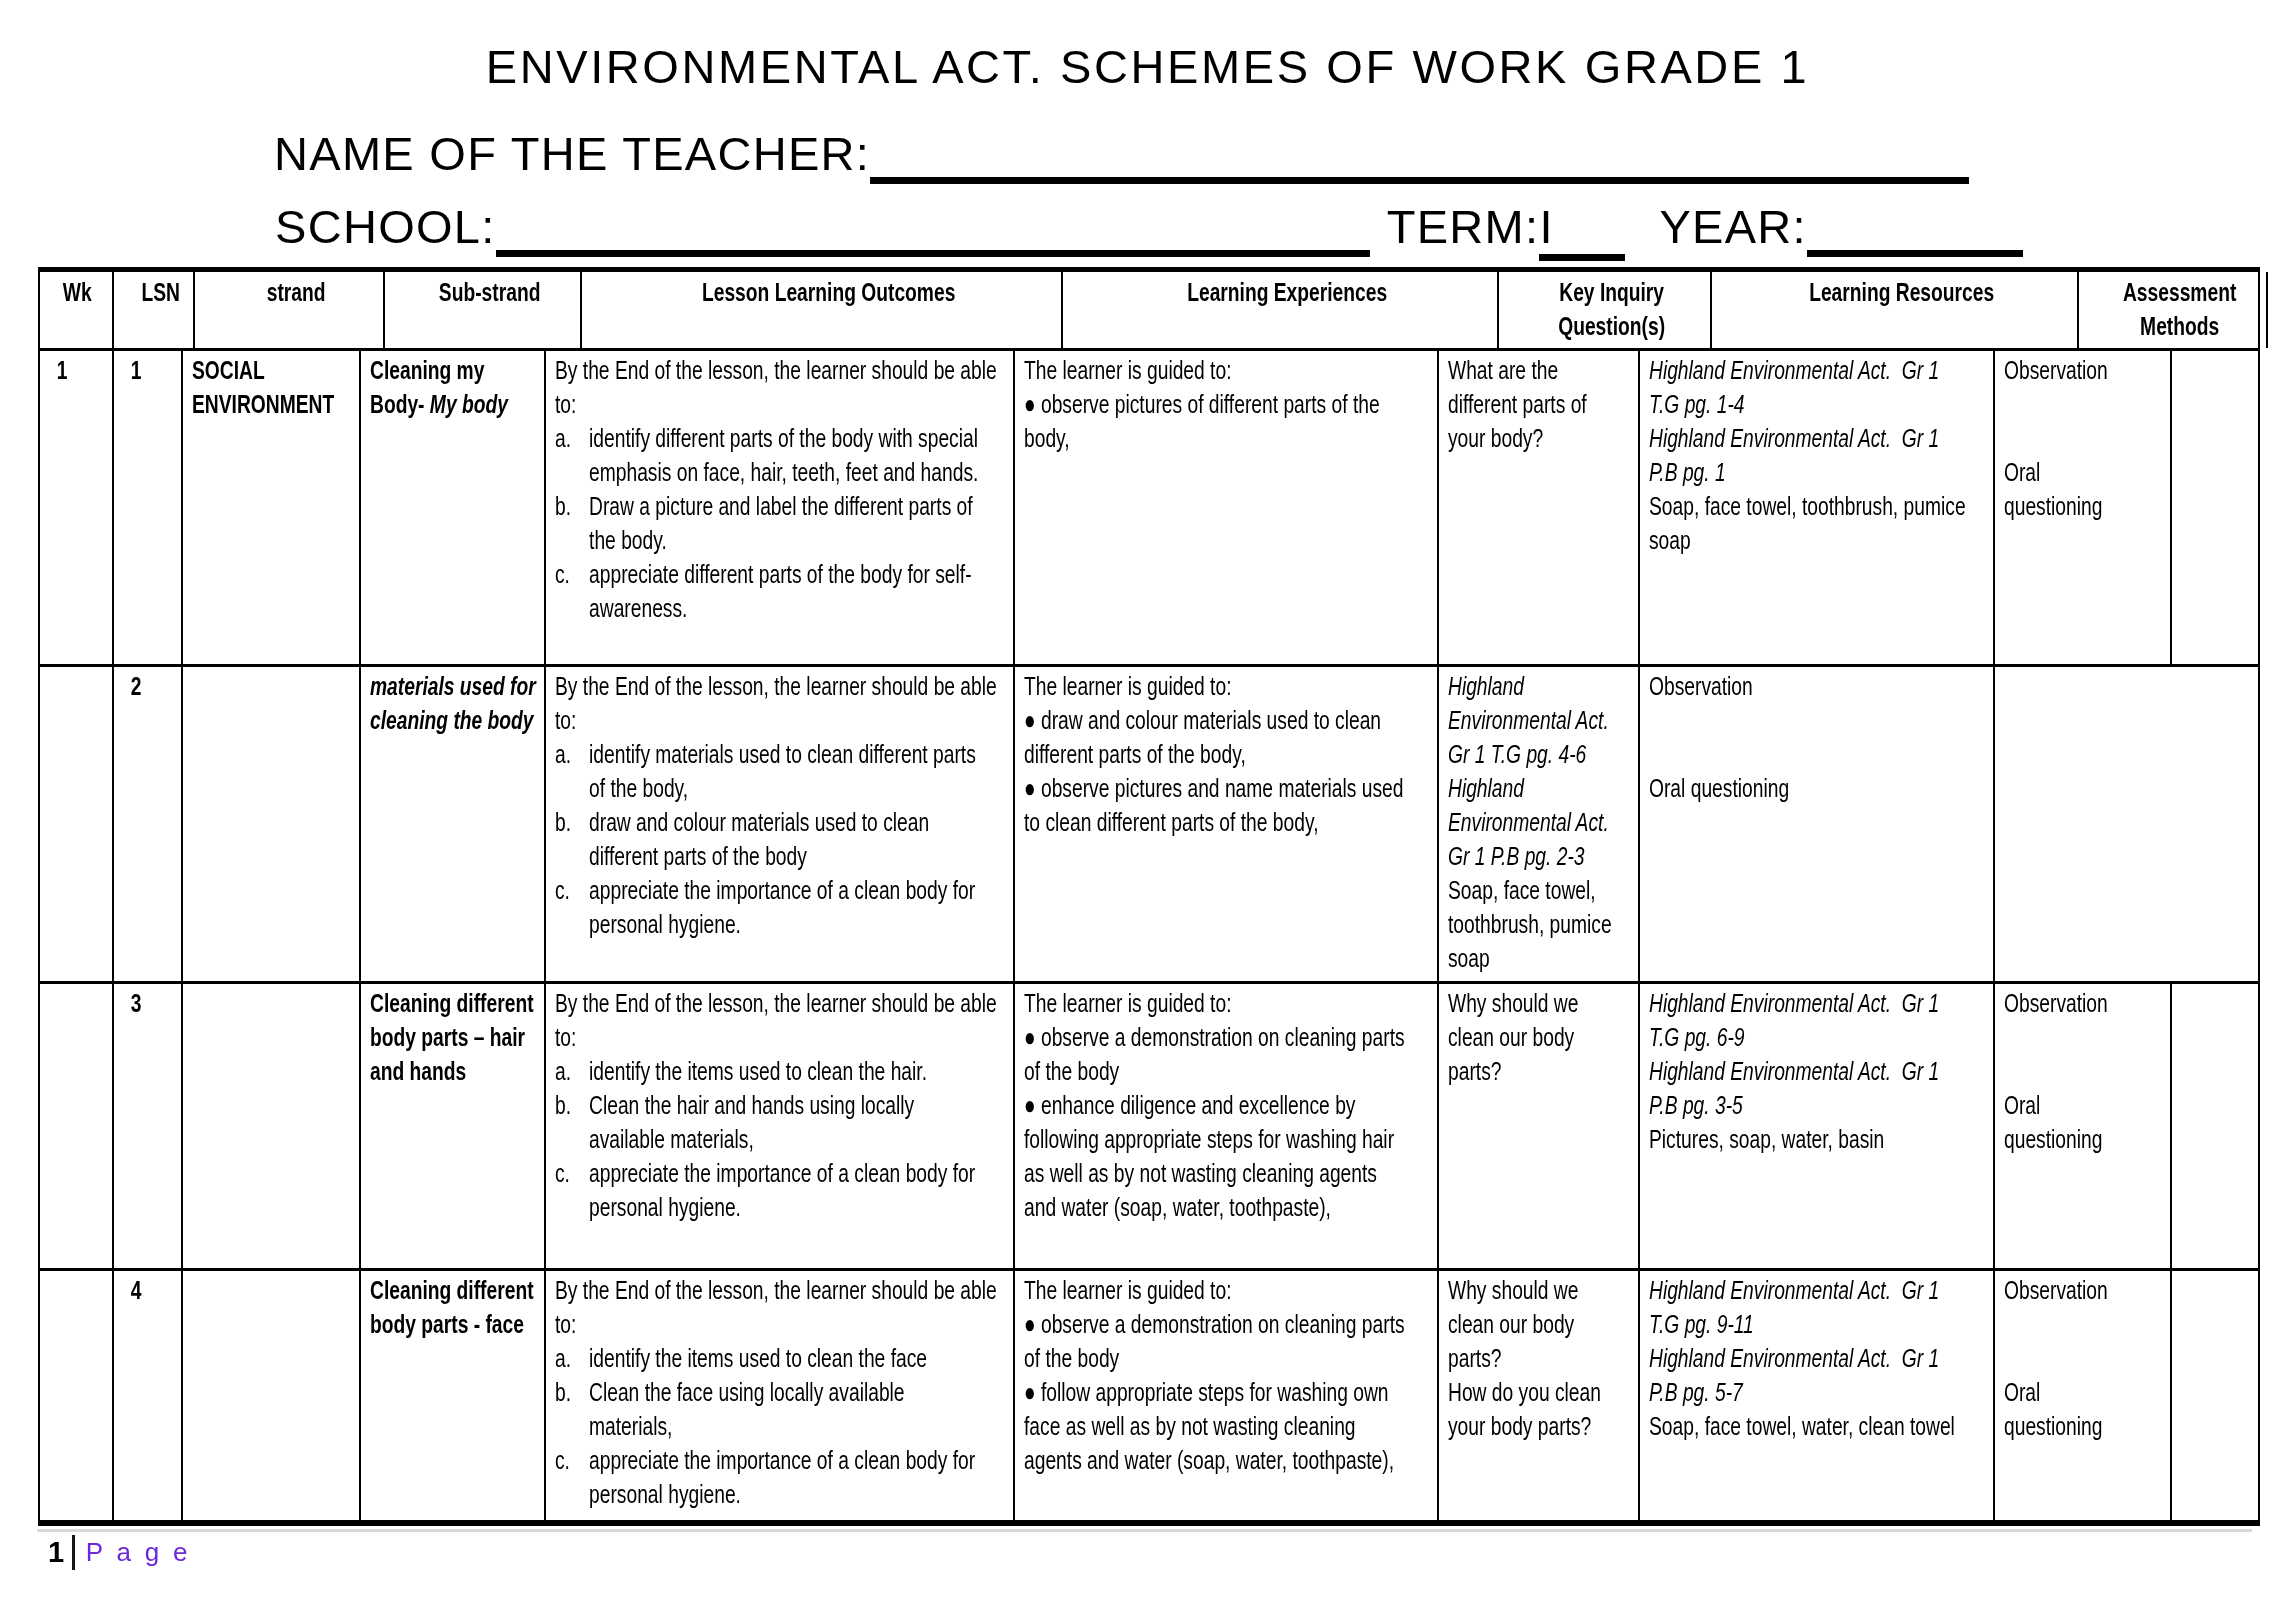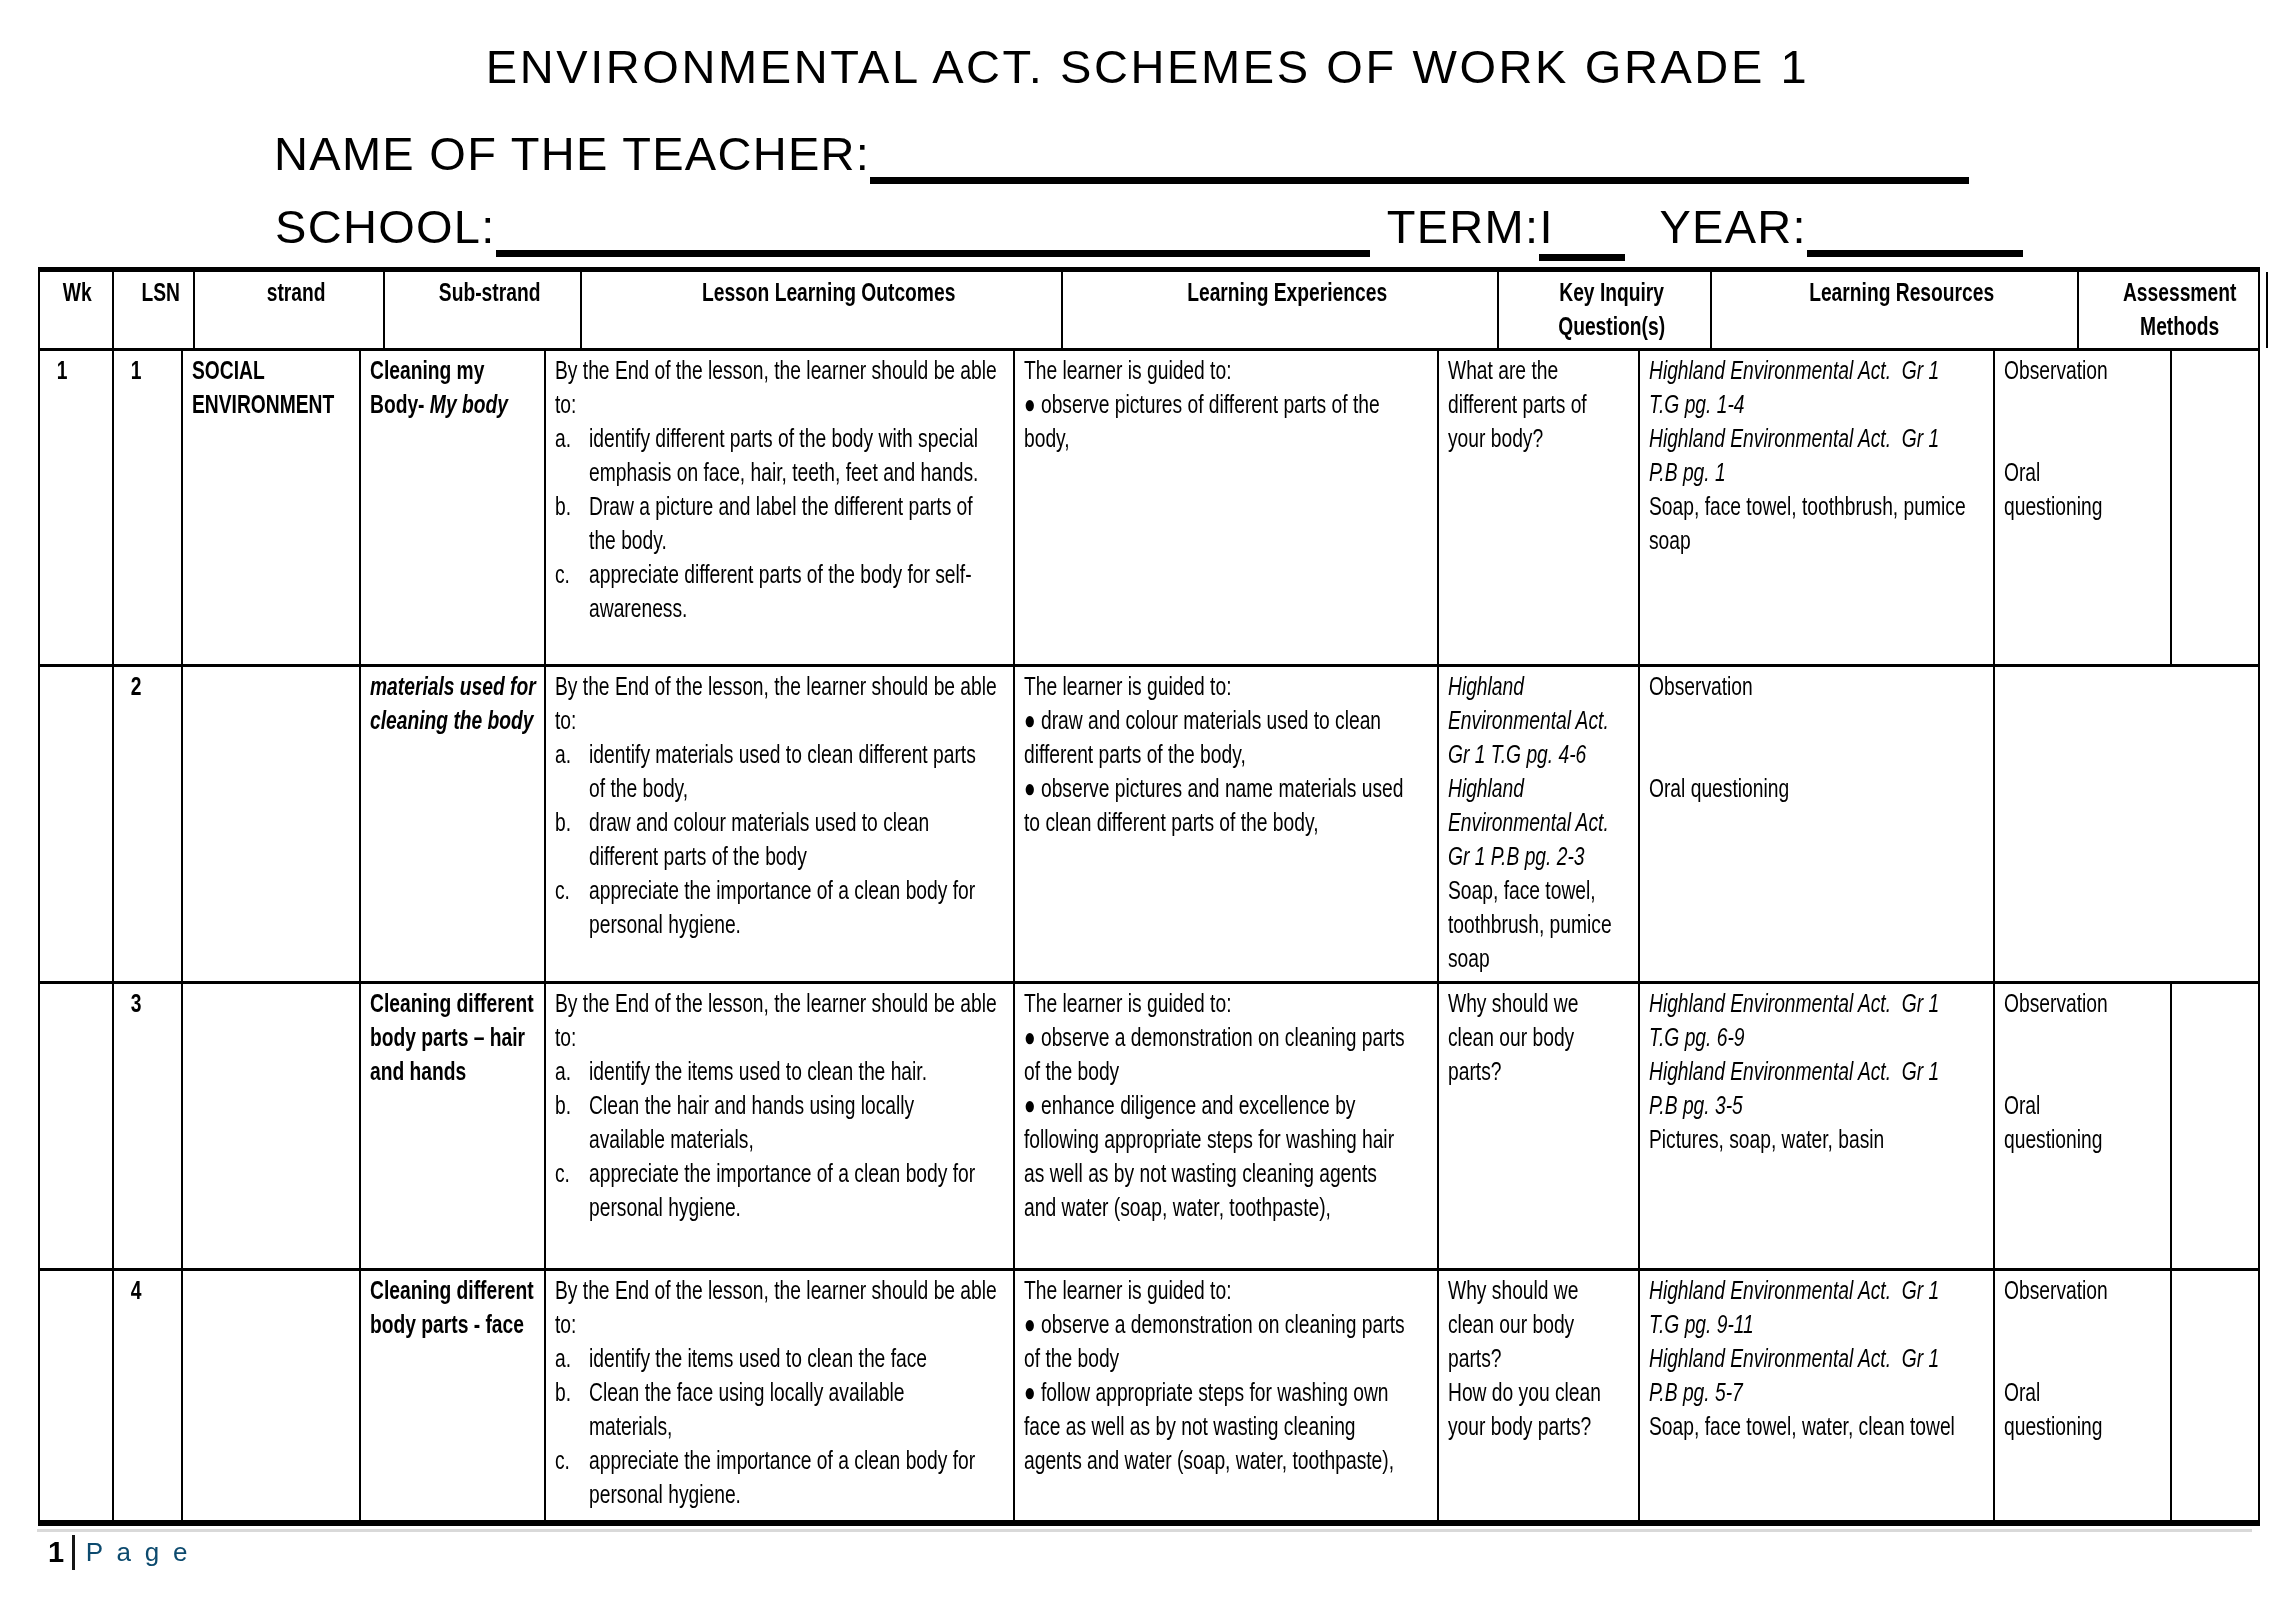--- a/index.html
+++ b/index.html
@@ -58,21 +58,21 @@
   .ass    { padding-right:46px; }
   .ass-gap { margin-top:68px; }
 
   
   .foot-rule { position:absolute; left:37px; top:1529px; width:2215px;
                height:2.6px; background:#d9d9d9; }
   .foot { position:absolute; left:48px; top:1535px; display:flex;
           align-items:flex-start; }
   .foot-num  { font-weight:bold; font-size:29px; line-height:34px; }
   .foot-bar  { width:3.3px; height:35px; background:#161616; margin:0 10.5px 0 7.9px; }
-  .foot-word { color:#0c4a6e; font-size:26px; line-height:34px; letter-spacing:3.3px; }
+  .foot-word { color:#6d28d9; font-size:26px; line-height:34px; letter-spacing:3.3px; }
 </style>
 </head>
 <body>
 
 <div class="page">
 
   <div class="hline title-line">ENVIRONMENTAL ACT. SCHEMES OF WORK GRADE 1</div>
 
   <div class="hline teacher-line">
     <span>NAME OF THE TEACHER:</span><span class="ul ul-teacher"></span>

